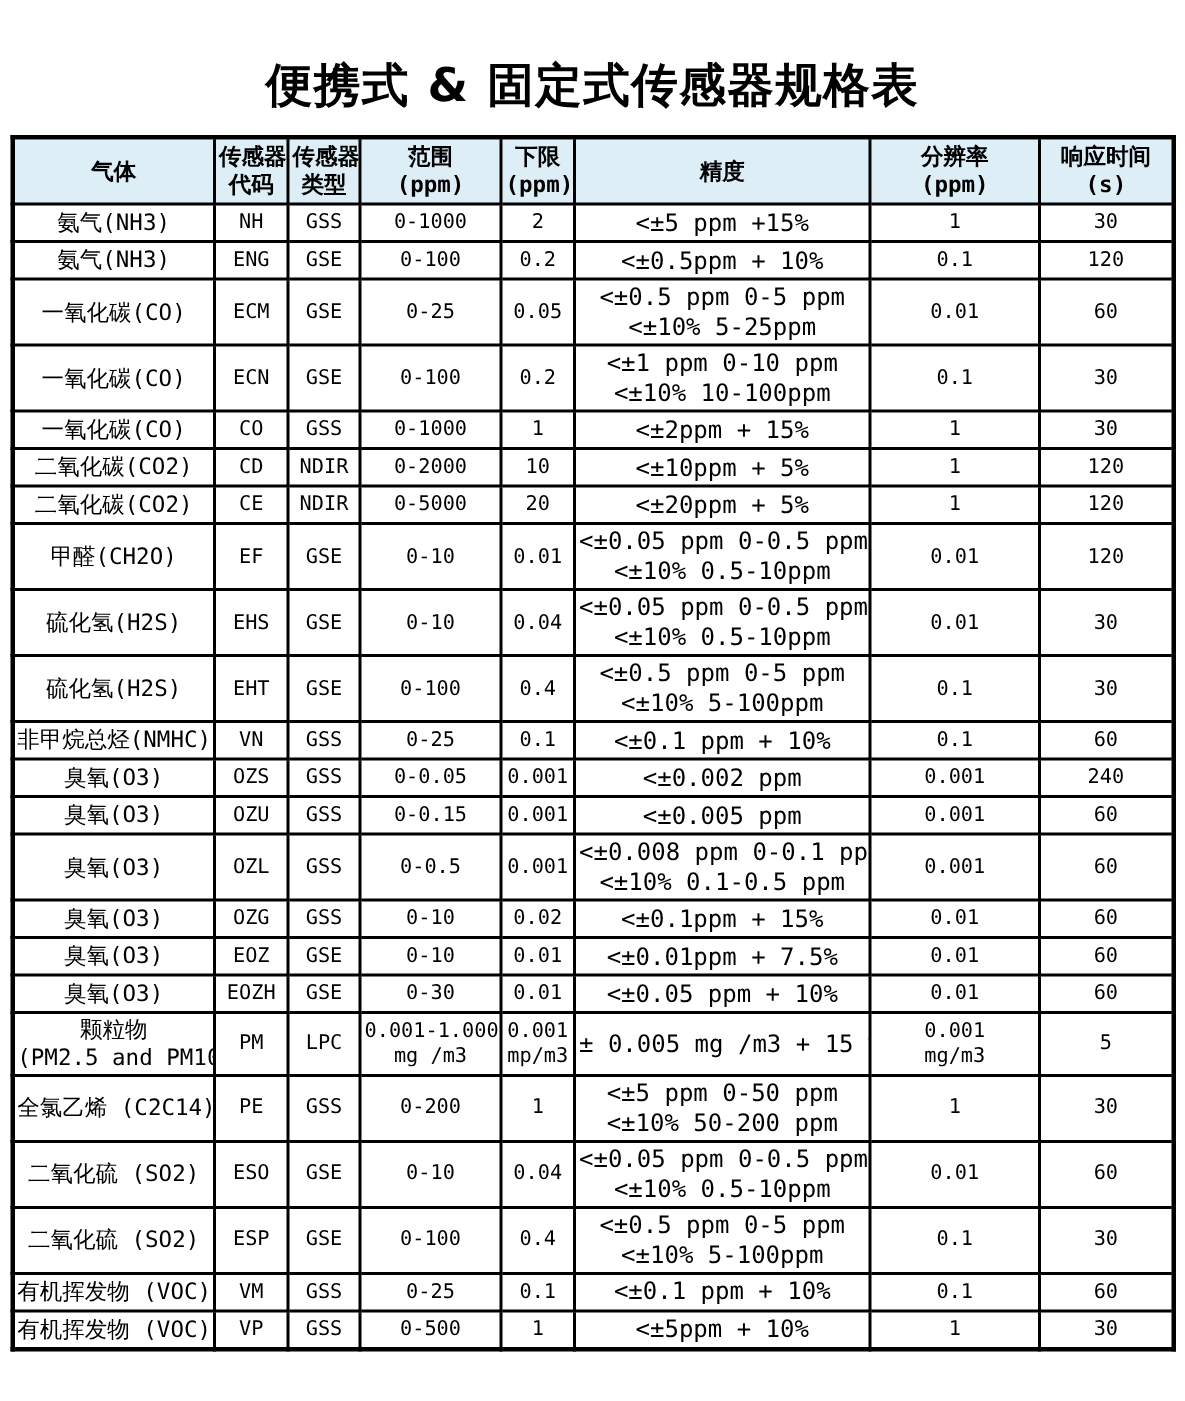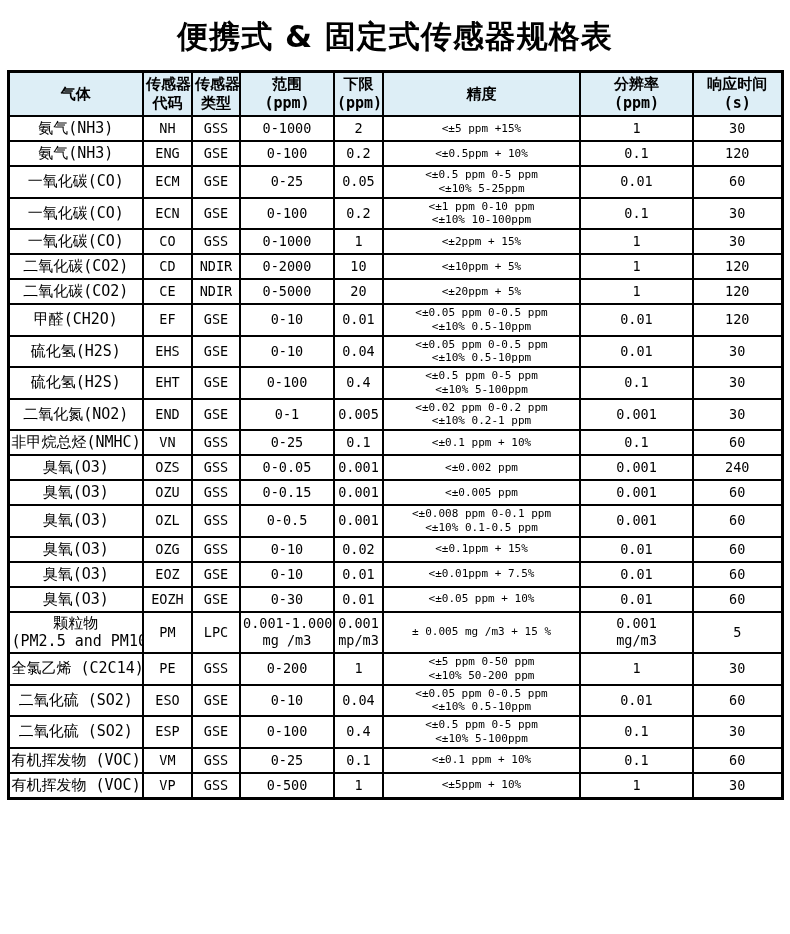--- a/index.html
+++ b/index.html
@@ -12,21 +12,21 @@
     height: 934px;
     font-family: "DejaVu Sans Mono", "DejaVu Sans", monospace;
     color: #000;
   }
   .page-title {
     text-align: center;
     font-family: "DejaVu Sans", sans-serif;
     font-weight: bold;
     font-size: 31px;
     letter-spacing: 1px;
-    padding-top: 16px;
+    padding-top: 36px;
     margin: 0 0 12px 0;
     color: #000;
   }
   table.spec-table {
     border-collapse: collapse;
     table-layout: fixed;
     width: 774px;
     margin: 0 auto;
     border: 3px solid #000;
   }
@@ -51,21 +51,21 @@
     background: #ffffff;
   }
   th .line, td .line {
     white-space: nowrap;
   }
   td, th {
     white-space: nowrap;
   }
   
   td.col-0 { font-size: 15px; }
-  td.col-5 { font-size: 11px; }
+  td.col-5 { font-size: 16px; }
 </style>
 </head>
 <body>
 
 <h1 class="page-title">便携式 &amp; 固定式传感器规格表</h1>
 
 <table class="spec-table">
   <colgroup>
     <col style="width:135px">
     <col style="width:49px">
@@ -220,33 +220,20 @@
         <td class="col-3">0-100</td>
         <td class="col-4">0.4</td>
         <td class="col-5">
           <div class="line">&lt;±0.5 ppm 0-5 ppm</div>
           <div class="line">&lt;±10% 5-100ppm</div>
         </td>
         <td class="col-6">0.1</td>
         <td class="col-7">30</td>
       </tr>
       <tr>
-        <td class="col-0">二氧化氮(NO2)</td>
-        <td class="col-1">END</td>
-        <td class="col-2">GSE</td>
-        <td class="col-3">0-1</td>
-        <td class="col-4">0.005</td>
-        <td class="col-5">
-          <div class="line">&lt;±0.02 ppm 0-0.2 ppm</div>
-          <div class="line">&lt;±10% 0.2-1 ppm</div>
-        </td>
-        <td class="col-6">0.001</td>
-        <td class="col-7">30</td>
-      </tr>
-      <tr>
         <td class="col-0">非甲烷总烃(NMHC)</td>
         <td class="col-1">VN</td>
         <td class="col-2">GSS</td>
         <td class="col-3">0-25</td>
         <td class="col-4">0.1</td>
         <td class="col-5">&lt;±0.1 ppm + 10%</td>
         <td class="col-6">0.1</td>
         <td class="col-7">60</td>
       </tr>
       <tr>

